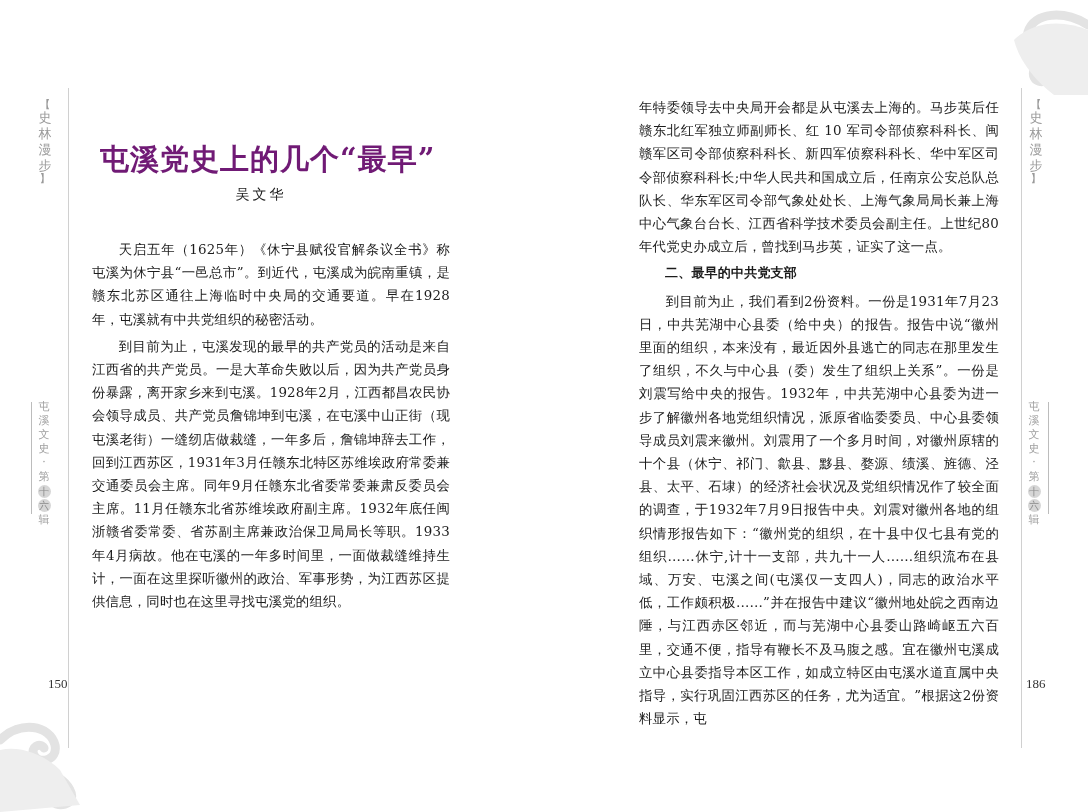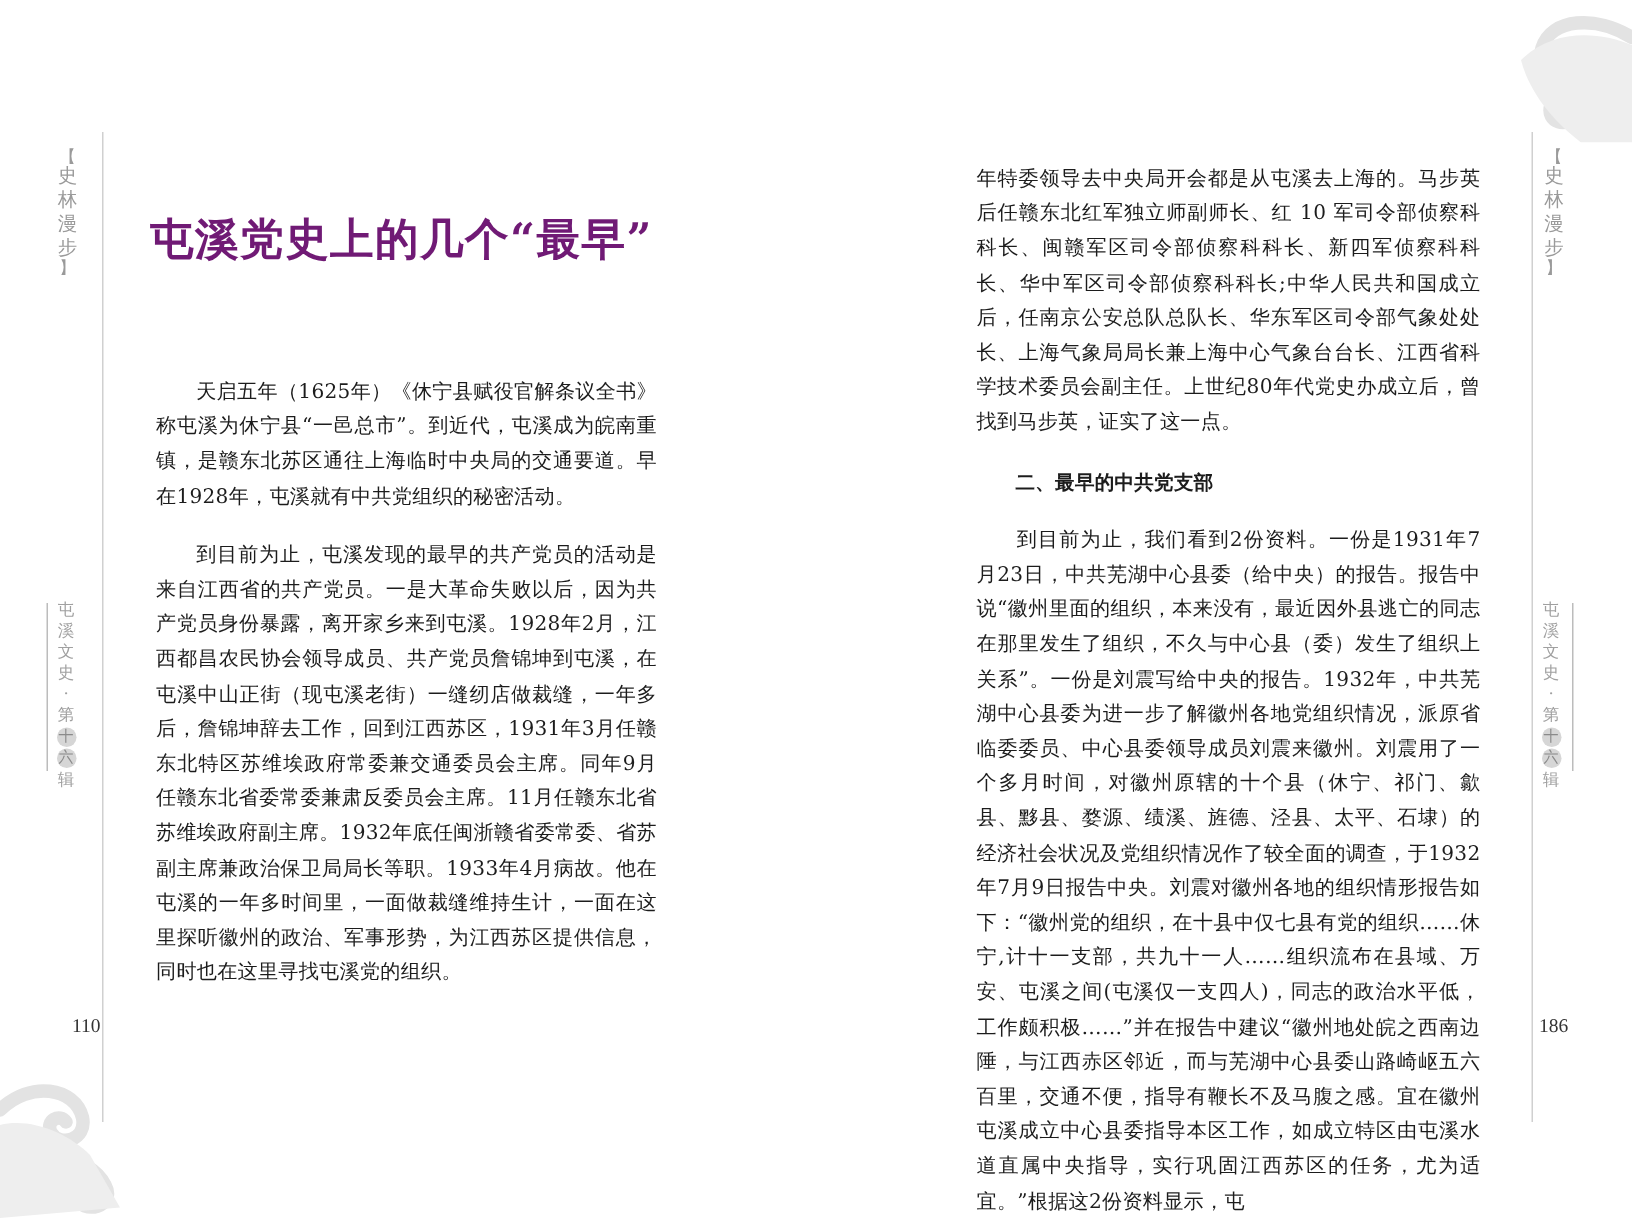--- a/index.html
+++ b/index.html
@@ -42,24 +42,24 @@
     font-family:"DejaVu Serif",serif;
   }
   .author {
     position:absolute; left:100px; top:186px; width:322px; text-align:center;
     font-size:14px; letter-spacing:3px; color:#222;
   }
   .text-block {
     position:absolute; font-size:13.4px; line-height:23.2px; color:#1c1c1c;
     text-align:justify; letter-spacing:0.2px;
   }
-  .text-block p { margin:16px; }
+  .text-block p { margin:4px; }
   .indent { text-indent:2em; }
   .section-head {
-    font-family:Liberation Sans, sans-serif;
+    font-family:Liberation Mono, monospace;
     font-weight:bold; font-size:13px; text-indent:2em;
   }
 
   .cloud { position:absolute; }
 </style>
 </head>
 <body>
 
 <div class="page page-left">
   <div class="side-rule" style="left:68px; top:88px; height:660px;"></div>
@@ -76,23 +76,24 @@
     <span>屯</span>
     <span>溪</span>
     <span>文</span>
     <span>史</span>
     <span>·</span>
     <span>第</span>
     <span class="circ">十</span>
     <span class="circ">六</span>
     <span>辑</span>
   </div>
-  <div class="page-num" style="left:48px; top:676px;">110</div>
+  <div class="page-num" style="left:48px; top:676px;">150</div>
 
   <div class="title">屯溪党史上的几个“最早”</div>
+  <div class="author">吴文华</div>
 
   <div class="text-block" style="left:88px; top:234px; width:366px;">
     <p class="indent">天启五年（1625年）《休宁县赋役官解条议全书》称屯溪为休宁县“一邑总市”。到近代，屯溪成为皖南重镇，是赣东北苏区通往上海临时中央局的交通要道。早在1928年，屯溪就有中共党组织的秘密活动。</p>
     <p class="indent">到目前为止，屯溪发现的最早的共产党员的活动是来自江西省的共产党员。一是大革命失败以后，因为共产党员身份暴露，离开家乡来到屯溪。1928年2月，江西都昌农民协会领导成员、共产党员詹锦坤到屯溪，在屯溪中山正街（现屯溪老街）一缝纫店做裁缝，一年多后，詹锦坤辞去工作，回到江西苏区，1931年3月任赣东北特区苏维埃政府常委兼交通委员会主席。同年9月任赣东北省委常委兼肃反委员会主席。11月任赣东北省苏维埃政府副主席。1932年底任闽浙赣省委常委、省苏副主席兼政治保卫局局长等职。1933年4月病故。他在屯溪的一年多时间里，一面做裁缝维持生计，一面在这里探听徽州的政治、军事形势，为江西苏区提供信息，同时也在这里寻找屯溪党的组织。</p>
   </div>
 
   <svg class="cloud" style="left:0; top:710px;" width="90" height="102" viewBox="0 0 90 102">
     <g fill="none" stroke="#e3e3e3" stroke-width="9" stroke-linecap="round">
       <path d="M0 30 C20 10, 50 15, 55 35 C58 50, 40 55, 34 45 C30 37, 40 32, 44 38"></path>
       <path d="M0 70 C25 55, 60 60, 70 80 C78 95, 55 100, 50 88 C46 80, 56 76, 60 82"></path>

